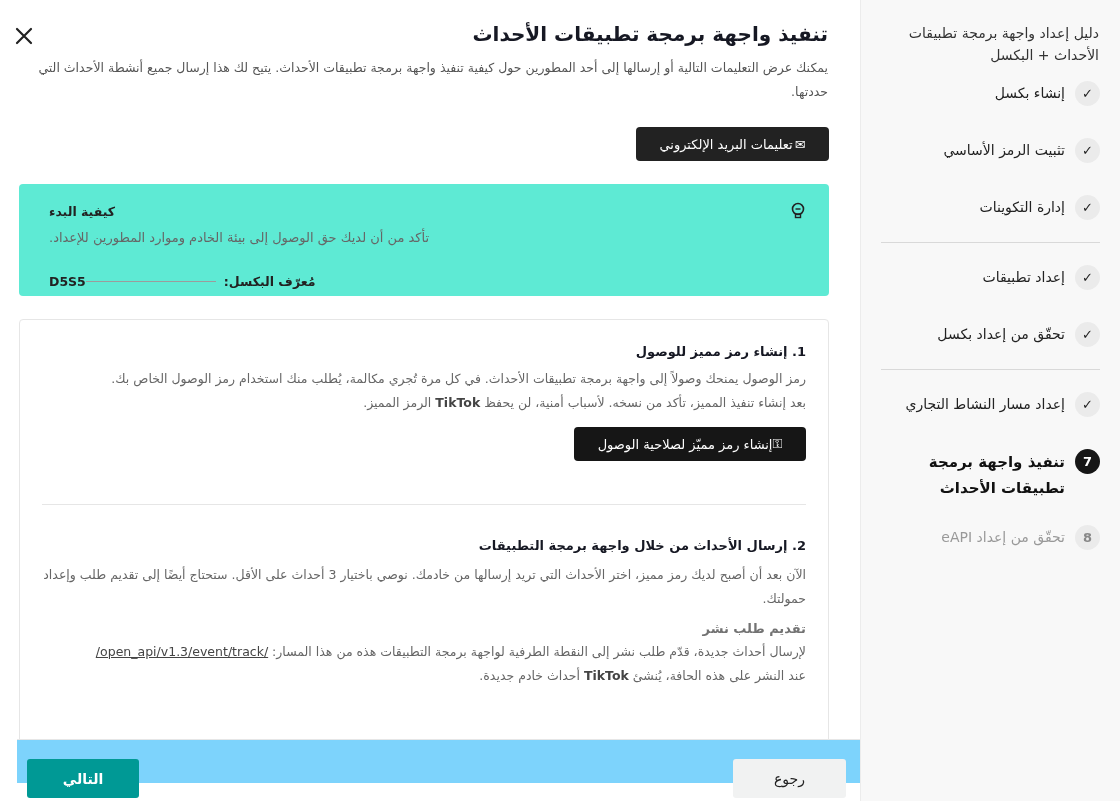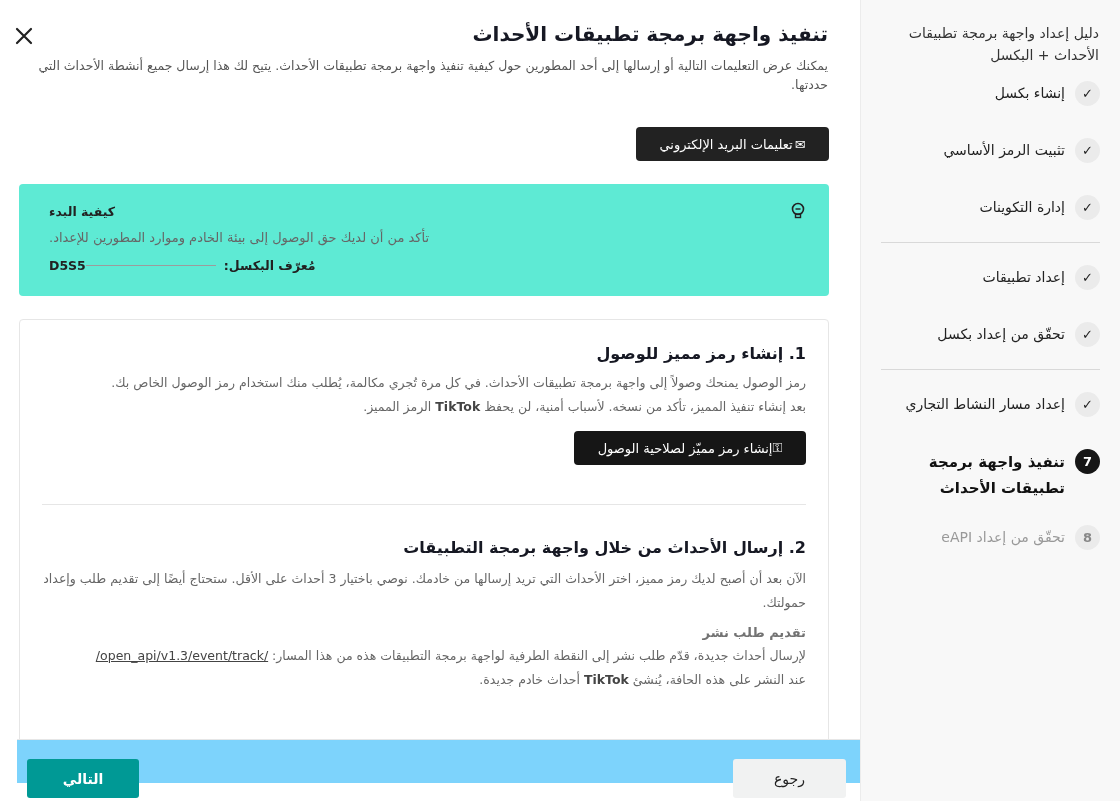--- a/index.html
+++ b/index.html
@@ -16,35 +16,35 @@
   .sb-badge.pending { background: #ebebeb; color: #888; }
   .sb-label { flex: 1; }
   .sb-label.active { font-weight: bold; font-size: 15px; line-height: 26px; color: #111; }
   .sb-label.pending { color: #999; }
   .sb-divider { height: 1px; background: #d9d9d9; margin: 0; }
 
   
   .main { position: absolute; left: 0; top: 0; width: 860px; height: 740px; direction: rtl; overflow: hidden; }
   .close-btn { position: absolute; left: 14px; top: 26px; width: 20px; height: 20px; cursor: pointer; direction: ltr; }
   .page-title { position: absolute; right: 32px; top: 22px; font-size: 20px; font-weight: bold; color: #161823; }
-  .page-desc { position: absolute; right: 32px; top: 56px; width: 800px; font-size: 12.5px; line-height: 19px; color: #555; text-align: right; }
+  .page-desc { position: absolute; right: 32px; top: 56px; width: 800px; font-size: 12.5px; line-height: 24px; color: #555; text-align: right; }
   .email-btn { position: absolute; right: 31px; top: 127px; height: 34px; width: 193px; background: #222; color: #fff; font-size: 13px; border-radius: 4px; border: none; display: flex; align-items: center; justify-content: center; gap: 2px; cursor: pointer; font-family: "DejaVu Sans", sans-serif; }
 
   .tip-box { position: absolute; left: 19px; right: 31px; top: 184px; height: 112px; background: #5eead4; border-radius: 4px; }
   .tip-icon { position: absolute; right: 22px; top: 18px; width: 18px; height: 18px; }
   .tip-title { position: absolute; left: 30px; top: 20px; font-size: 12.5px; font-weight: bold; color: #222; direction: rtl; }
   .tip-text { position: absolute; left: 30px; top: 46px; font-size: 13px; color: #666; direction: rtl; }
-  .tip-pixel { position: absolute; left: 30px; top: 74px; display: flex; direction: ltr; align-items: center; font-size: 12.5px; }
+  .tip-pixel { position: absolute; left: 30px; top: 90px; display: flex; direction: ltr; align-items: center; font-size: 12.5px; }
   .pixel-id { font-weight: bold; color: #222; }
   .pixel-mask { width: 130px; height: 1px; background: #9c9c9c; margin: 0 8px 0 0; }
   .pixel-label { font-weight: bold; color: #222; direction: rtl; }
 
   .steps-card { position: absolute; left: 19px; right: 31px; top: 319px; height: 440px; border: 1px solid #e6e6e6; border-radius: 4px; background: #fff; }
   .step { position: absolute; left: 22px; right: 22px; direction: rtl; text-align: right; }
-  .step-title { font-size: 16px; font-weight: bold; color: #161823; }
+  .step-title { font-size: 13px; font-weight: bold; color: #161823; }
   .step-text { font-size: 12.5px; color: #666; line-height: 24px; }
   .step-text b { color: #444; }
   .token-btn { display: inline-flex; height: 34px; width: 232px; background: #161616; color: #fff; border-radius: 4px; border: none; align-items: center; justify-content: center; font-size: 13px; cursor: pointer; font-family: "DejaVu Sans", sans-serif; }
   .step-divider { position: absolute; left: 22px; right: 22px; top: 184px; height: 1px; background: #e6e6e6; }
   .sub-title { font-size: 13px; font-weight: bold; color: #737373; }
   .link { color: #444; text-decoration: underline; direction: ltr; unicode-bidi: embed; cursor: pointer; }
 
   
   .footer { position: absolute; left: 17px; top: 739px; width: 860px; height: 44px; border-top: 1px solid #e6e6e6; background: #7dd3fc; }
   .next-btn { position: absolute; left: 10px; top: 19px; width: 112px; height: 39px; background: #009995; color: #fff; border: none; border-radius: 3px; font-size: 14px; font-weight: bold; cursor: pointer; font-family: "DejaVu Sans", sans-serif; }

